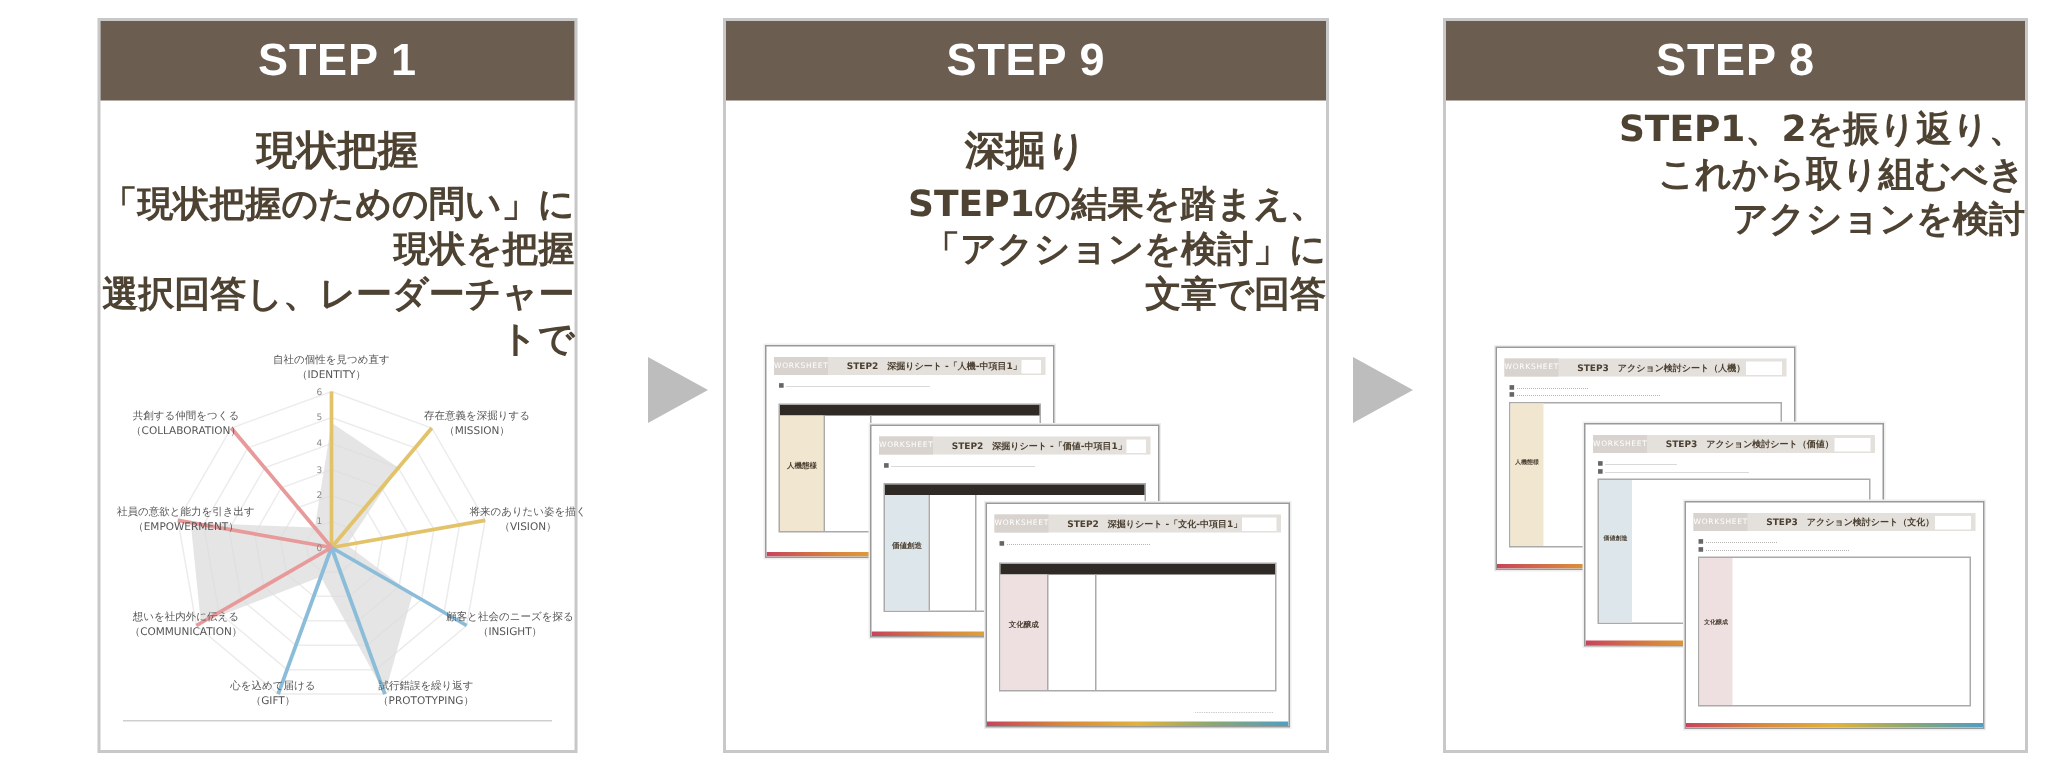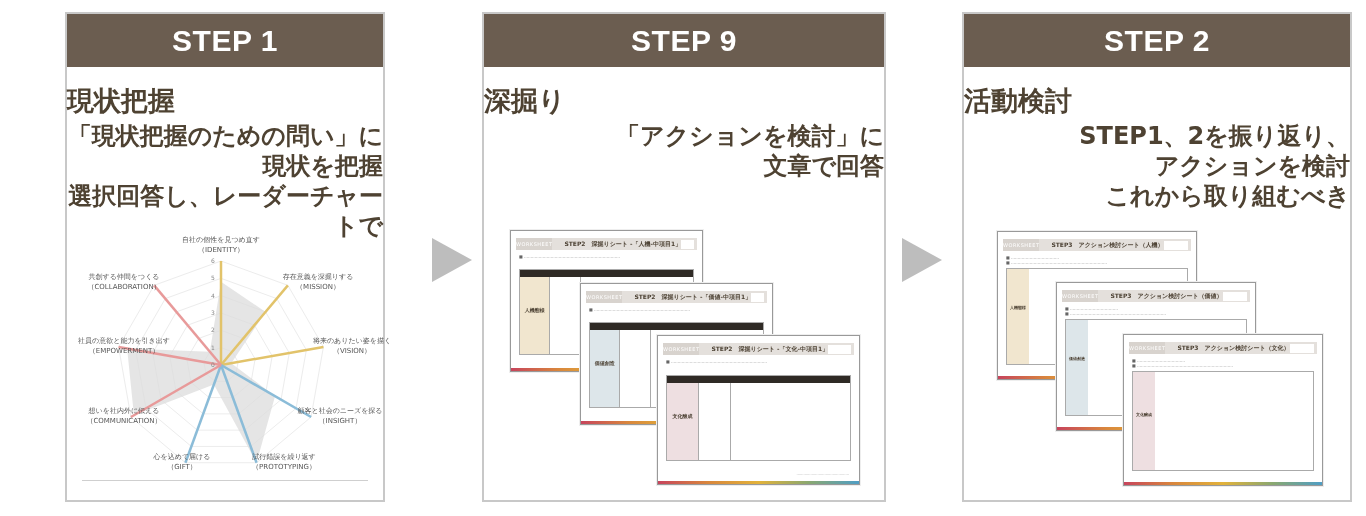--- a/index.html
+++ b/index.html
@@ -4,21 +4,21 @@
 <style>
   html, body { margin:0; padding:0; background:#ffffff; }
   body { width:1366px; height:516px; position:relative; overflow:hidden;
          font-family:"DejaVu Sans", "Liberation Sans", sans-serif; color:#4a3f31; }
 
   .card { position:absolute; top:12px; height:490px; background:#fff;
           border:2px solid #c8c8c8; box-sizing:border-box; }
   .card-header { height:53px; background:#6b5d50; color:#ffffff;
           font-family:"Liberation Sans", "DejaVu Sans", sans-serif; font-weight:bold;
           font-size:30px; display:flex; align-items:center; justify-content:center; letter-spacing:0.5px; }
-  .card-title { font-weight:bold; font-size:27px; color:#4e4232;
+  .card-title { text-align:center; font-weight:bold; font-size:27px; color:#4e4232;
           margin-top:18px; line-height:32px; }
   .card-desc { text-align:right; font-weight:bold; font-size:24px; color:#4e4232;
           line-height:30px; margin-top:4px; }
 
   .arrow { position:absolute; width:0; height:0; border-top:22px solid transparent;
            border-bottom:22px solid transparent; border-left:40px solid #bdbdbd; }
 
   
   .radar-wrap { position:absolute; left:0; top:0; width:100%; height:100%; pointer-events:none; }
   .radar-wrap svg { position:absolute; left:0; top:0; }
@@ -106,20 +106,21 @@
     </svg>
 </div>
 
 <div class="arrow" style="left:432px; top:238px;"></div>
 <div class="arrow" style="left:902px; top:238px;"></div>
 
 <div class="card" style="left:482px; width:404px;">
   <div class="card-header">STEP 9</div>
   <div class="card-title">深掘り</div>
   <div class="card-desc">
+    <div>STEP1の結果を踏まえ、</div>
     <div>「アクションを検討」に</div>
     <div>文章で回答</div>
   </div>
 </div>
 
 <div class="ws" style="left:510px; top:230px; width:193px; height:142px;">
   <div class="ws-head">
       <span class="ws-badge">WORKSHEET</span>
       <span class="ws-title">STEP2　深掘りシート -「人機-中項目1」</span>
       <span class="ws-name"></span>
@@ -164,26 +165,25 @@
     <div class="ws-col1" style="top:7px; background:#eedfe1;">
         <div class="ws-cat" style="top:30px;">文化醸成</div>
       </div>
     <div class="ws-col2" style="top:7px;"></div>
   </div>
   <div class="ws-foot">………………………………………</div>
   <div class="ws-grad"></div>
 </div>
 
 <div class="card" style="left:962px; width:390px;">
-  <div class="card-header">STEP 2</div>
-  <div class="card-title">活動検討</div>
+  <div class="card-header">STEP 8</div>
   <div class="card-desc">
     <div>STEP1、2を振り返り、</div>
+    <div>これから取り組むべき</div>
     <div>アクションを検討</div>
-    <div>これから取り組むべき</div>
   </div>
 </div>
 
 <div class="ws" style="left:997px; top:231px; width:200px; height:149px;">
   <div class="ws-head">
       <span class="ws-badge">WORKSHEET</span>
       <span class="ws-title">STEP3　アクション検討シート（人機）</span>
       <span class="ws-name"></span>
     </div>
   <div class="ws-note">■ ………………………………<br>■ ………………………………………………………………</div>

